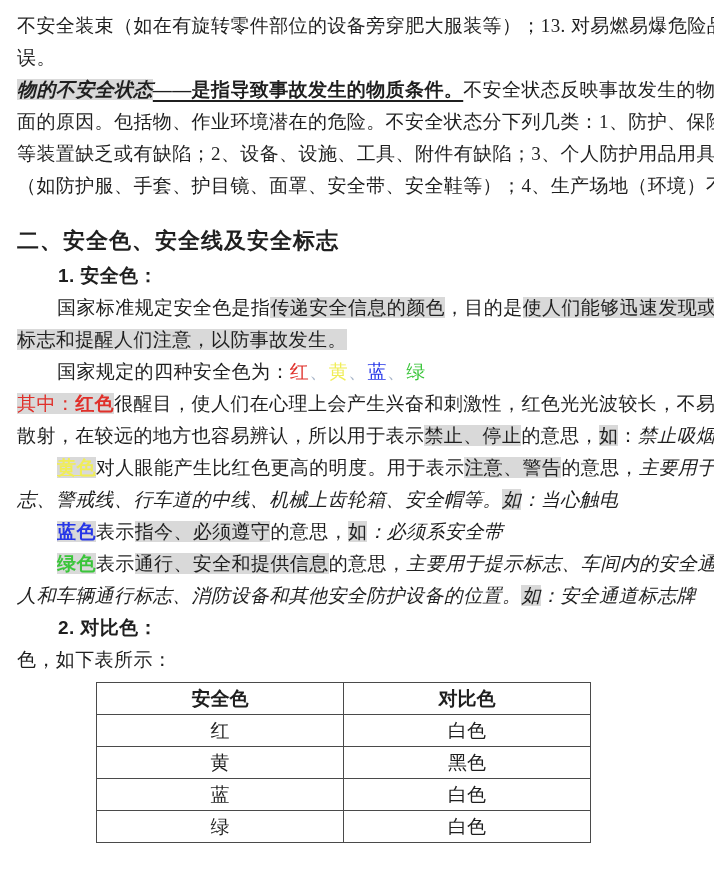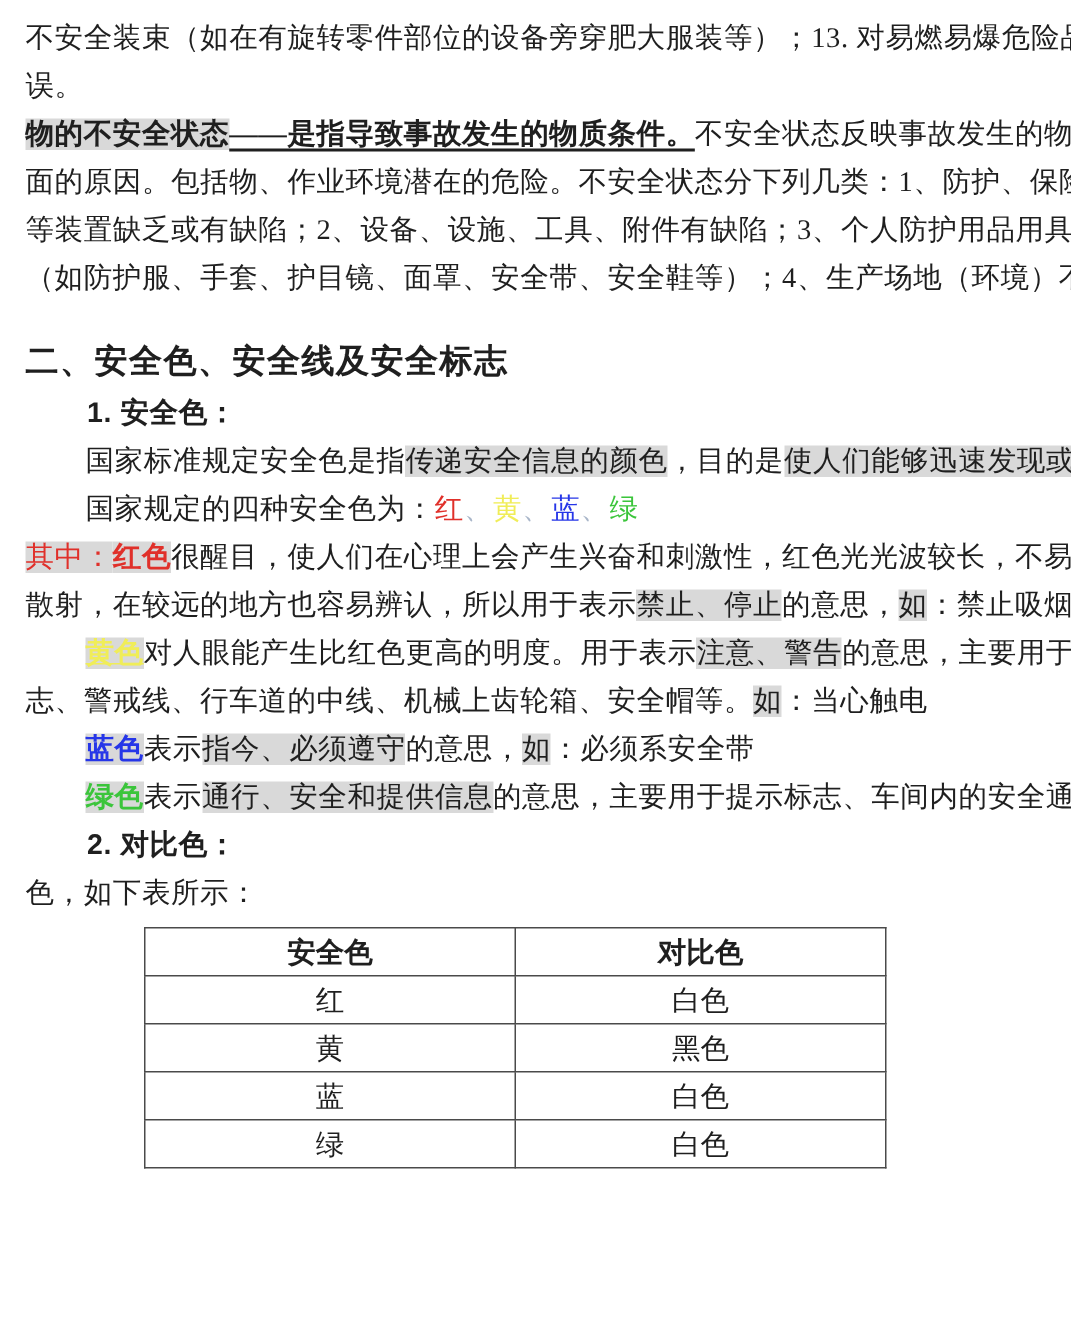--- a/index.html
+++ b/index.html
@@ -6,21 +6,21 @@
   body{width:714px;height:896px;font-family:"Liberation Serif","DejaVu Serif",serif;color:#1f1f1f;}
   .page{box-sizing:border-box;width:714px;height:896px;padding:10px 34px 0 17px;overflow:hidden;background:#ffffff;}
   .line{font-size:19px;line-height:32px;white-space:nowrap;letter-spacing:0.4px;}
   .h1{font-size:22px;font-weight:bold;line-height:38px;margin-top:20px;letter-spacing:1px;
       font-family:"Liberation Sans","DejaVu Sans",sans-serif;}
   .sub{font-weight:bold;font-family:"Liberation Sans","DejaVu Sans",sans-serif;}
   .bold{font-weight:bold;}
   .hl{background:#d9d9d9;}
   .hly{background:#d9d9d9;text-decoration:underline;}
   .u{text-decoration:underline;text-underline-offset:4px;text-decoration-thickness:1.5px;}
-  .kai{margin-top:42px;}
+  .kai{font-style:italic;margin-top:42px;}
   .red{color:#e0302a;}
   .yellow{color:#f0ed58;}
   .blue{color:#2636e8;}
   .green{color:#3bc53b;}
   .sep{color:#a9b6c9;}
   table.doc-table{border-collapse:collapse;margin:6px 0 0 79px;table-layout:fixed;}
   table.doc-table th,table.doc-table td{
       width:246px;height:31px;border:1px solid #4a4a4a;text-align:center;
       font-size:19px;padding:0;vertical-align:middle;}
   table.doc-table th{font-weight:bold;font-family:"Liberation Sans","DejaVu Sans",sans-serif;margin-top:24px;}
@@ -33,27 +33,29 @@
   <div>
       <div class="line"><span>不安全装束（如在有旋转零件部位的设备旁穿肥大服装等）；13. 对易燃易爆危险品处理错</span></div>
       <div class="line"><span>误。</span></div>
       <div class="line"><span class="bold hl kai">物的不安全状态</span><span class="bold u">——是指导致事故发生的物质条件。</span><span>不安全状态反映事故发生的物质条件方</span></div>
       <div class="line"><span>面的原因。包括物、作业环境潜在的危险。不安全状态分下列几类：1、防护、保险、信号</span></div>
       <div class="line"><span>等装置缺乏或有缺陷；2、设备、设施、工具、附件有缺陷；3、个人防护用品用具有缺陷</span></div>
       <div class="line"><span>（如防护服、手套、护目镜、面罩、安全带、安全鞋等）；4、生产场地（环境）不良。</span></div>
       <div class="line h1"><span>二、安全色、安全线及安全标志</span></div>
       <div class="line" style="padding-left: 41px;"><span class="sub">1. 安全色：</span></div>
       <div class="line" style="padding-left: 40px;"><span>国家标准规定安全色是指</span><span class="hl">传递安全信息的颜色</span><span>，目的是</span><span class="hl">使人们能够迅速发现或分辨安全</span></div>
+      <div class="line"><span class="hl">标志和提醒人们注意，以防事故发生。</span></div>
       <div class="line" style="padding-left: 40px;"><span>国家规定的四种安全色为：</span><span class="red">红</span><span class="sep">、</span><span class="yellow">黄</span><span class="sep">、</span><span class="blue">蓝</span><span class="sep">、</span><span class="green">绿</span></div>
       <div class="line"><span class="red hl">其中：</span><span class="red bold hl">红色</span><span>很醒目，使人们在心理上会产生兴奋和刺激性，红色光光波较长，不易被尘雾所</span></div>
       <div class="line"><span>散射，在较远的地方也容易辨认，所以用于表示</span><span class="hl">禁止、停止</span><span>的意思，</span><span class="hl">如</span><span>：</span><span class="kai">禁止吸烟的标志。</span></div>
       <div class="line" style="padding-left: 40px;"><span class="yellow bold hly">黄色</span><span>对人眼能产生比红色更高的明度。用于表示</span><span class="hl">注意、警告</span><span>的意思，</span><span class="kai">主要用于警告标</span></div>
       <div class="line"><span class="kai">志、警戒线、行车道的中线、机械上齿轮箱、安全帽等。</span><span class="hl kai">如</span><span class="kai">：当心触电</span></div>
       <div class="line" style="padding-left: 40px;"><span class="blue bold hl">蓝色</span><span>表示</span><span class="hl">指今、必须遵守</span><span>的意思，</span><span class="hl">如</span><span class="kai">：必须系安全带</span></div>
       <div class="line" style="padding-left: 40px;"><span class="green bold hl">绿色</span><span>表示</span><span class="hl">通行、安全和提供信息</span><span>的意思，</span><span class="kai">主要用于提示标志、车间内的安全通道、行</span></div>
+      <div class="line"><span class="kai">人和车辆通行标志、消防设备和其他安全防护设备的位置。</span><span class="hl kai">如</span><span class="kai">：安全通道标志牌</span></div>
       <div class="line" style="padding-left: 41px;"><span class="sub">2. 对比色：</span></div>
       <div class="line"><span>色，如下表所示：</span></div>
     </div>
   <table class="doc-table">
     <thead>
         <tr>
           <th>安全色</th>
           <th>对比色</th>
         </tr>
       </thead>

